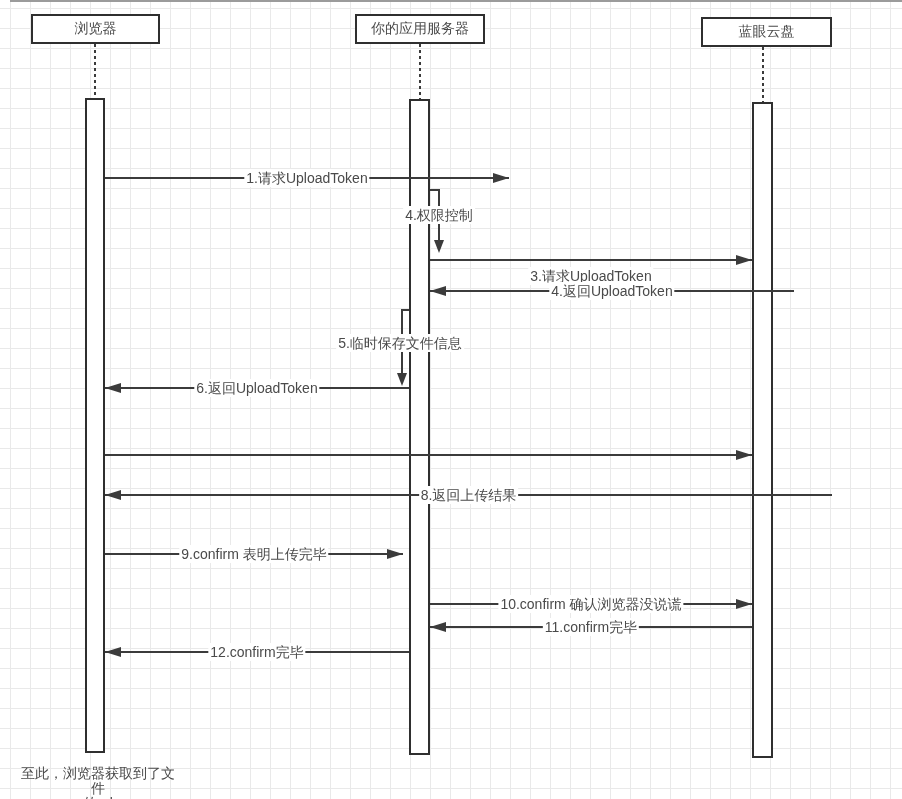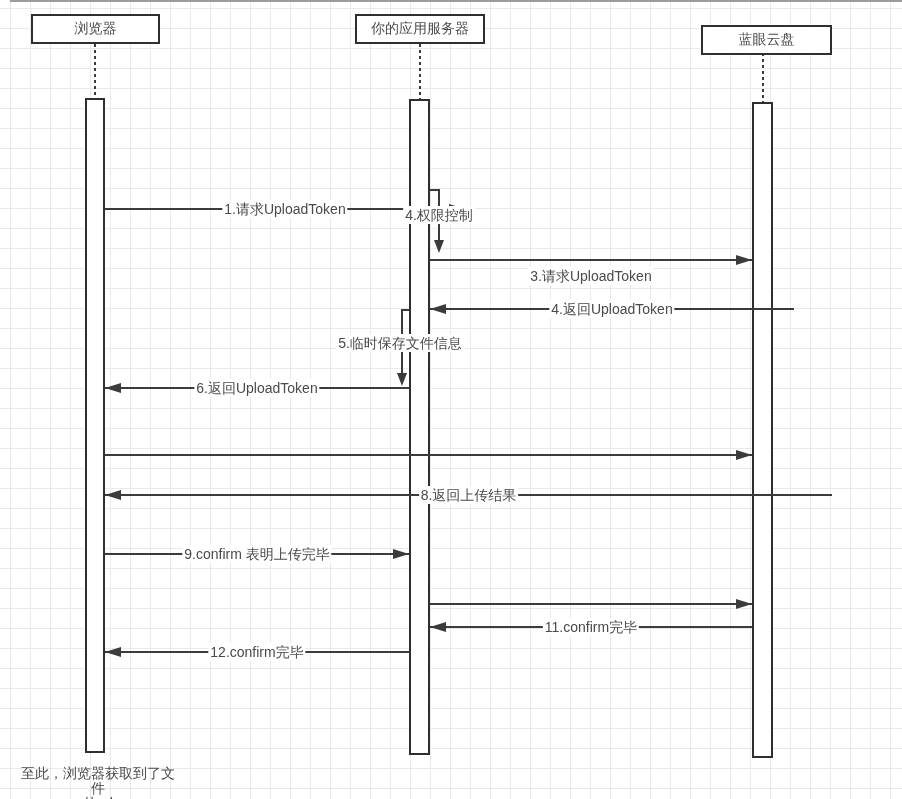--- a/index.html
+++ b/index.html
@@ -83,40 +83,40 @@
       <div class="actor-box" style="left: 31px; top: 14px; width: 129px; height: 30px;">
         <span>浏览器</span>
       </div>
       <div class="lifeline-dash" style="left: 418.5px; top: 44px; height: 55px; background: repeating-linear-gradient(rgb(59, 59, 59) 0px, rgb(59, 59, 59) 3px, transparent 3px, transparent 6px);"></div>
       <div class="activation" style="left: 409px; top: 99px; width: 21px; height: 656px;"></div>
       <div class="actor-box" style="left: 355px; top: 14px; width: 130px; height: 30px; text-align: center;">
         <span>你的应用服务器</span>
       </div>
       <div class="lifeline-dash" style="left: 761.5px; top: 47px; height: 55px; background: repeating-linear-gradient(rgb(59, 59, 59) 0px, rgb(59, 59, 59) 3px, transparent 3px, transparent 6px);"></div>
       <div class="activation" style="left: 752px; top: 102px; width: 21px; height: 656px;"></div>
-      <div class="actor-box" style="left: 701px; top: 17px; width: 131px; height: 30px; margin-top: 8px;">
+      <div class="actor-box" style="left: 701px; top: 17px; width: 131px; height: 30px;">
         <span>蓝眼云盘</span>
       </div>
-      <div class="msg-group" style="left: 105px; top: 198px; width: 360px; height: 22px;">
+      <div class="msg-group" style="left: 105px; top: 167px; width: 360px; height: 22px; padding-left: 44px;">
         <div class="msg-line" style="left: 0px; top: 10px; width: 100%; height: 2px;"></div>
         <div class="arrowhead" style="top: 6px; border-top: 5px solid transparent; border-bottom: 5px solid transparent; right: 0px; border-left: 16px solid rgb(59, 59, 59);"></div>
         <span class="msg-label" style="left: 50%; top: 11px;">1.请求UploadToken</span>
       </div>
       <div class="msg-group" style="left: 430px; top: 189px; width: 14px; height: 64px;">
         <div class="msg-line" style="left: 0px; top: 0px; width: 10px; height: 2px;"></div>
         <div class="msg-line" style="left: 8px; top: 0px; width: 2px; height: 51px;"></div>
         <div class="arrowhead" style="left: 4px; bottom: 0px; border-left: 5px solid transparent; border-right: 5px solid transparent; border-top: 13px solid rgb(59, 59, 59);"></div>
       </div>
       <span class="msg-label" style="left: 439px; top: 215px;">4.权限控制</span>
       <div class="msg-group" style="left: 430px; top: 249px; width: 322px; height: 22px;">
         <div class="msg-line" style="left: 0px; top: 10px; width: 100%; height: 2px;"></div>
         <div class="arrowhead" style="top: 6px; border-top: 5px solid transparent; border-bottom: 5px solid transparent; right: 0px; border-left: 16px solid rgb(59, 59, 59);"></div>
         <span class="msg-label" style="left: 50%; top: 11px; margin-top: 16px;">3.请求UploadToken</span>
       </div>
-      <div class="msg-group" style="left: 430px; top: 298px; width: 364px; height: 22px;">
+      <div class="msg-group" style="left: 430px; top: 280px; width: 364px; height: 22px;">
         <div class="msg-line" style="left: 0px; top: 10px; width: 100%; height: 2px;"></div>
         <div class="arrowhead" style="top: 6px; border-top: 5px solid transparent; border-bottom: 5px solid transparent; left: 0px; border-right: 16px solid rgb(59, 59, 59);"></div>
         <span class="msg-label" style="left: 50%; top: 11px;">4.返回UploadToken</span>
       </div>
       <div class="msg-group" style="left: 397px; top: 309px; width: 12px; height: 77px;">
         <div class="msg-line" style="left: 5px; top: 0px; width: 7px; height: 2px;"></div>
         <div class="msg-line" style="left: 4px; top: 0px; width: 2px; height: 64px;"></div>
         <div class="arrowhead" style="left: 0px; bottom: 0px; border-left: 5px solid transparent; border-right: 5px solid transparent; border-top: 13px solid rgb(59, 59, 59);"></div>
       </div>
       <span class="msg-label" style="left: 400px; top: 343px;">5.临时保存文件信息</span>
@@ -127,28 +127,29 @@
       </div>
       <div class="msg-group" style="left: 105px; top: 444px; width: 647px; height: 22px;">
         <div class="msg-line" style="left: 0px; top: 10px; width: 100%; height: 2px;"></div>
         <div class="arrowhead" style="top: 6px; border-top: 5px solid transparent; border-bottom: 5px solid transparent; right: 0px; border-left: 16px solid rgb(59, 59, 59);"></div>
       </div>
       <div class="msg-group" style="left: 105px; top: 484px; width: 727px; height: 22px;">
         <div class="msg-line" style="left: 0px; top: 10px; width: 100%; height: 2px;"></div>
         <div class="arrowhead" style="top: 6px; border-top: 5px solid transparent; border-bottom: 5px solid transparent; left: 0px; border-right: 16px solid rgb(59, 59, 59);"></div>
         <span class="msg-label" style="left: 50%; top: 11px;">8.返回上传结果</span>
       </div>
-      <div class="msg-group" style="left: 105px; top: 543px; width: 298px; height: 22px; padding-left: 6px;">
+      <div class="msg-group" style="left: 105px; top: 543px; width: 298px; height: 22px;">
         <div class="msg-line" style="left: 0px; top: 10px; width: 100%; height: 2px;"></div>
         <div class="arrowhead" style="top: 6px; border-top: 5px solid transparent; border-bottom: 5px solid transparent; right: 0px; border-left: 16px solid rgb(59, 59, 59);"></div>
         <span class="msg-label" style="left: 50%; top: 11px;">9.confirm 表明上传完毕</span>
       </div>
       <div class="msg-group" style="left: 430px; top: 593px; width: 322px; height: 22px;">
         <div class="msg-line" style="left: 0px; top: 10px; width: 100%; height: 2px;"></div>
         <div class="arrowhead" style="top: 6px; border-top: 5px solid transparent; border-bottom: 5px solid transparent; right: 0px; border-left: 16px solid rgb(59, 59, 59);"></div>
+        <span class="msg-label" style="left: 50%; top: 11px;">10.confirm 确认浏览器没说谎</span>
       </div>
       <div class="msg-group" style="left: 430px; top: 616px; width: 322px; height: 22px;">
         <div class="msg-line" style="left: 0px; top: 10px; width: 100%; height: 2px;"></div>
         <div class="arrowhead" style="top: 6px; border-top: 5px solid transparent; border-bottom: 5px solid transparent; left: 0px; border-right: 16px solid rgb(59, 59, 59);"></div>
         <span class="msg-label" style="left: 50%; top: 11px;">11.confirm完毕</span>
       </div>
       <div class="msg-group" style="left: 105px; top: 641px; width: 304px; height: 22px;">
         <div class="msg-line" style="left: 0px; top: 10px; width: 100%; height: 2px;"></div>
         <div class="arrowhead" style="top: 6px; border-top: 5px solid transparent; border-bottom: 5px solid transparent; left: 0px; border-right: 16px solid rgb(59, 59, 59);"></div>
         <span class="msg-label" style="left: 50%; top: 11px;">12.confirm完毕</span>

